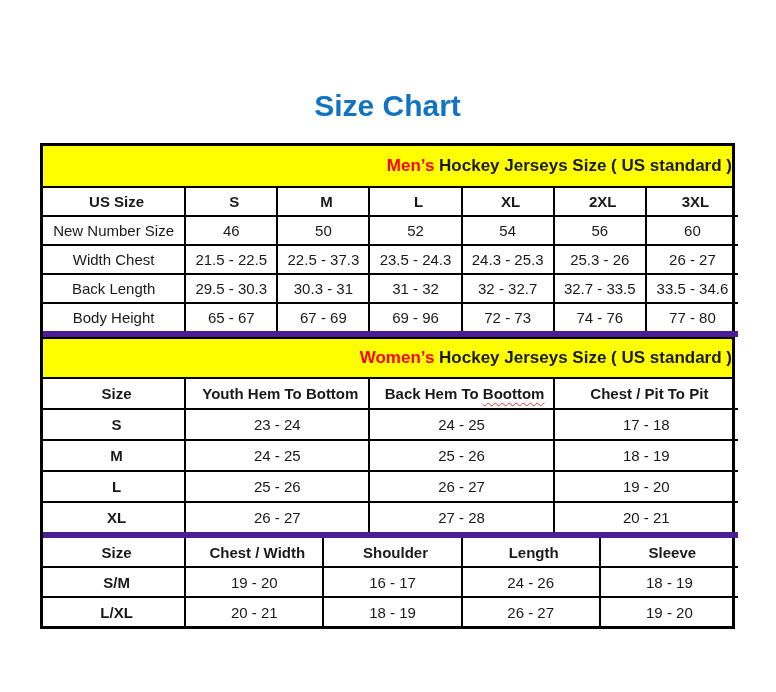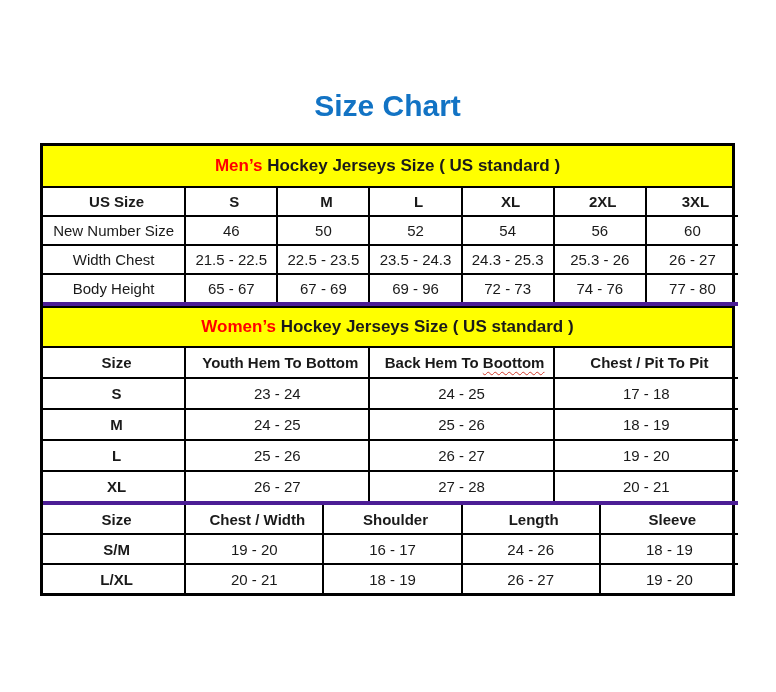--- a/index.html
+++ b/index.html
@@ -15,21 +15,21 @@
     font-size:30px;font-weight:bold;
     color:var(--title-blue,#1273C4);
     letter-spacing:0px;
   }
   .outer{
     margin-top:20px;
     border:3px solid #000;
   }
   .banner{
     background:var(--banner-yellow,#FFFF00);
-    text-align:center;
+    text-align:right;
     font-weight:bold;
     font-size:17px;
     line-height:38px;
     height:38px;
     border-bottom:2px solid #000;
   }
   section:first-child .banner{line-height:40px;height:40px;}
   section + section .banner{border-top:2px solid #000;}
   .banner .hl{color:var(--highlight-red,#FF0000);}
   table{
@@ -42,21 +42,21 @@
     text-align:center;
     vertical-align:middle;
     font-size:15px;
     padding:0 2px;
     overflow:hidden;
     white-space:nowrap;
   }
   td:first-child{border-left:0;}
   td:last-child{border-right:0;}
   tr:first-child td{border-top:0;}
-  tr:last-child td{border-bottom:4px solid #4c1d95;}
+  tr:last-child td{border-bottom:6px solid #4c1d95;}
   section:last-child tr:last-child td{border-bottom:0;}
   td.hdr{font-weight:bold;padding-left:8px;}
   .mens td{height:27px;}
   .women td{height:29px;}
   .youth td{height:28px;}
   .mens col{width:92px;} .mens col.c0{width:142px;}
   .women col{width:184px;} .women col.c0{width:142px;}
   .youth col{width:138px;} .youth col.c0{width:142px;}
   .wavy{
     text-decoration:underline wavy var(--squiggle-red,#D03A2B);
@@ -100,25 +100,34 @@
               <td>46</td>
               <td>50</td>
               <td>52</td>
               <td>54</td>
               <td>56</td>
               <td>60</td>
             </tr>
             <tr>
               <td>Width Chest</td>
               <td>21.5 - 22.5</td>
-              <td>22.5 - 23.5</td>
+              <td>22.5 - 37.3</td>
               <td>23.5 - 24.3</td>
               <td>24.3 - 25.3</td>
               <td>25.3 - 26</td>
               <td>26 - 27</td>
+            </tr>
+            <tr>
+              <td>Back Length</td>
+              <td>29.5 - 30.3</td>
+              <td>30.3 - 31</td>
+              <td>31 - 32</td>
+              <td>32 - 32.7</td>
+              <td>32.7 - 33.5</td>
+              <td>33.5 - 34.6</td>
             </tr>
             <tr>
               <td>Body Height</td>
               <td>65 - 67</td>
               <td>67 - 69</td>
               <td>69 - 96</td>
               <td>72 - 73</td>
               <td>74 - 76</td>
               <td>77 - 80</td>
             </tr>

